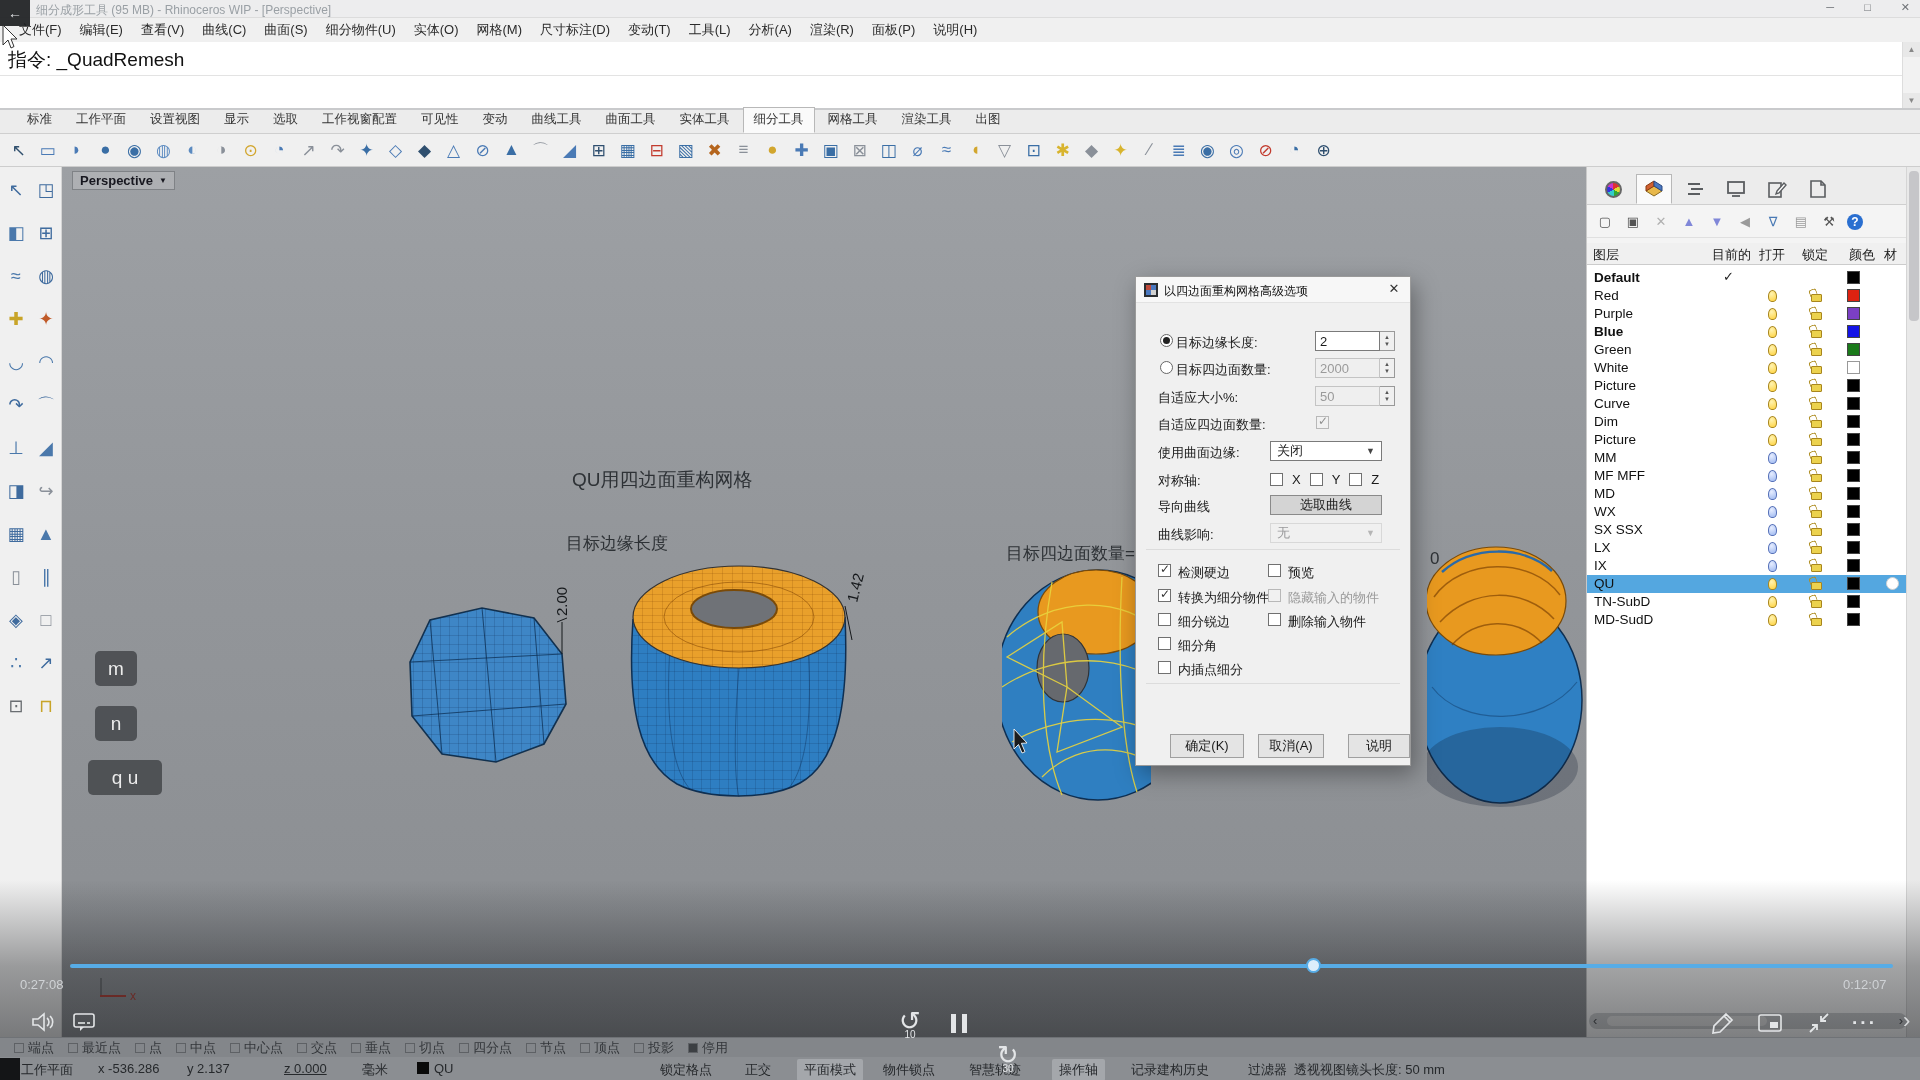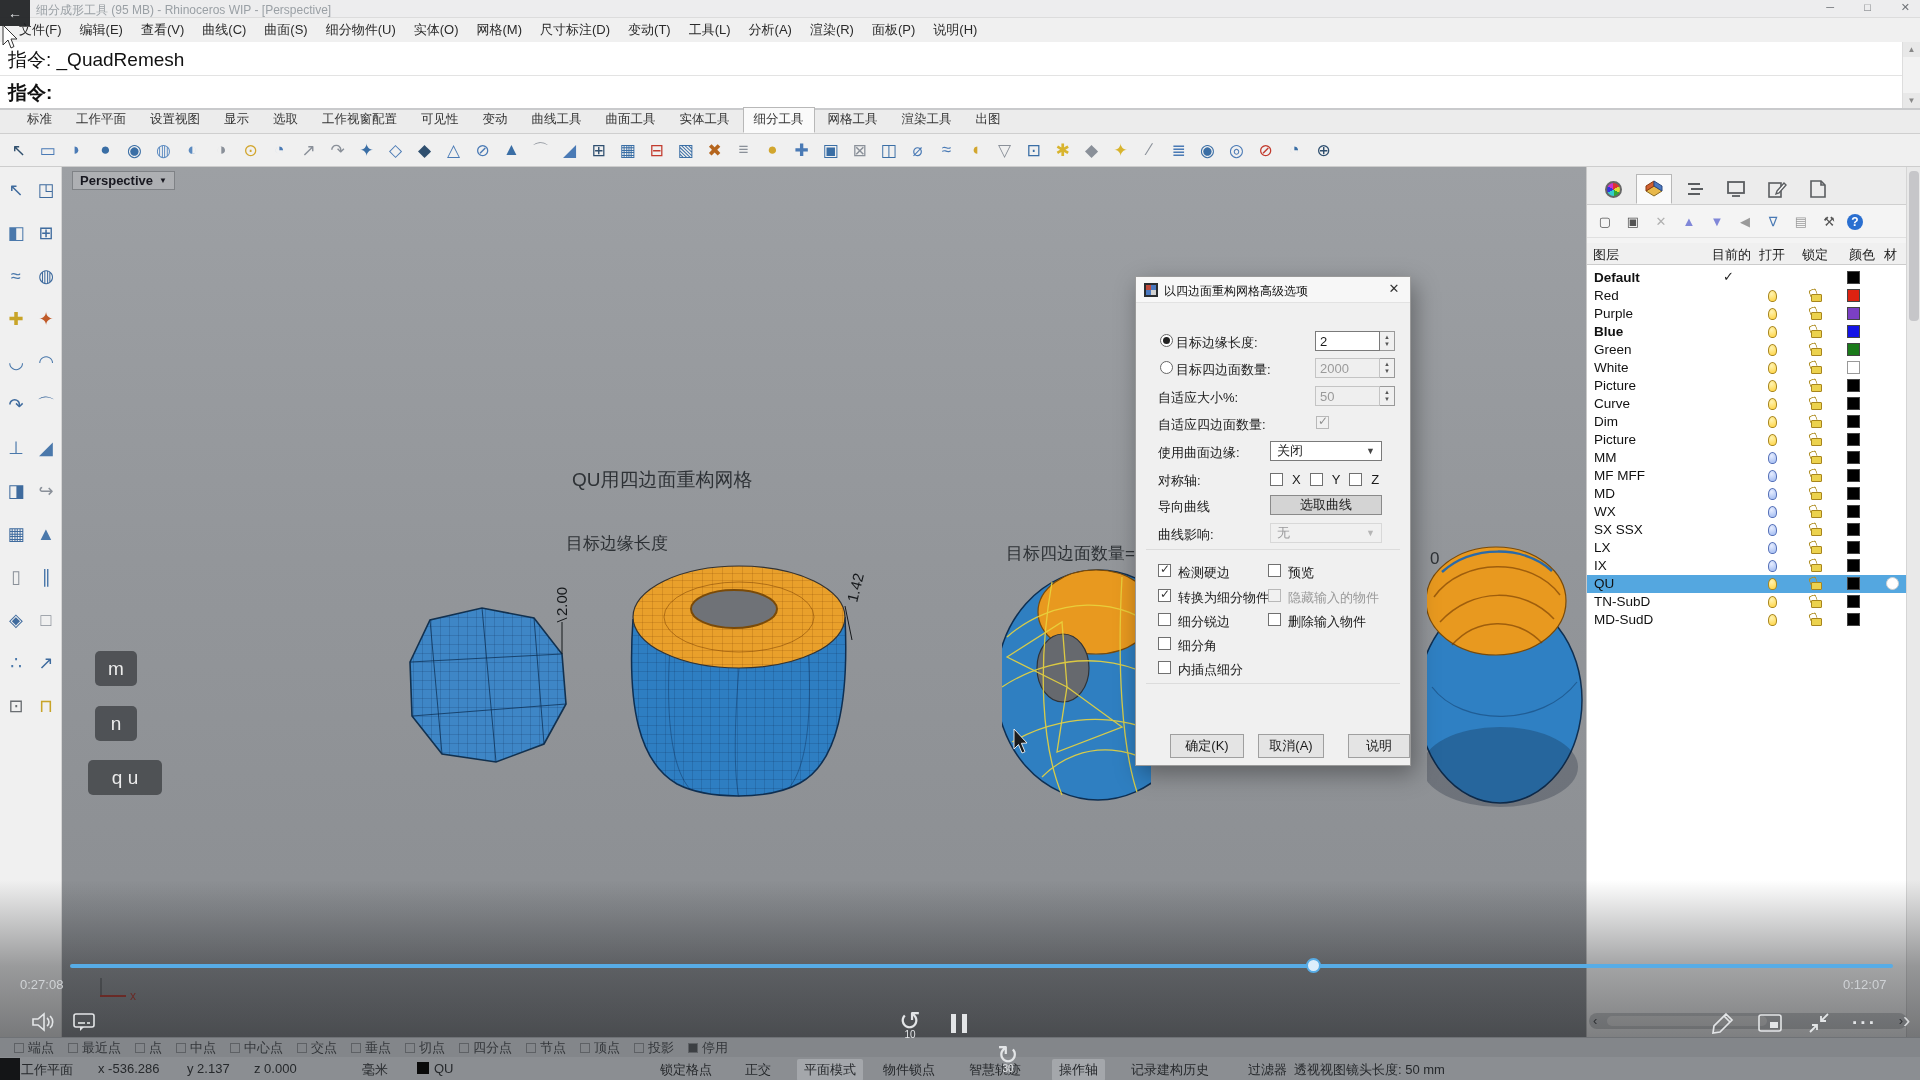--- a/index.html
+++ b/index.html
@@ -175,21 +175,20 @@
       <span class="menu-item">变动(T)</span>
       <span class="menu-item">工具(L)</span>
       <span class="menu-item">分析(A)</span>
       <span class="menu-item">渲染(R)</span>
       <span class="menu-item">面板(P)</span>
       <span class="menu-item">说明(H)</span>
     </div>
 
   <div class="cmdarea">
     <div class="cmd1">指令: _QuadRemesh</div>
-    <div class="cmd2">指令:</div>
     <div class="cmdscroll">
       <span>▲</span>
       <span>▼</span>
     </div>
   </div>
 
   <div class="tabrow" id="tabrow">
       <span class="tab">标准</span>
       <span class="tab">工作平面</span>
       <span class="tab">设置视图</span>
@@ -730,21 +729,21 @@
       <span class="oitem">
         <span class="obox on"></span>
         <span>停用</span>
       </span>
     </div>
 
   <div class="statusbar" id="statusbar">
       <span class="st" style="left: 21px;">工作平面</span>
       <span class="st" style="left: 98px;">x -536.286</span>
       <span class="st" style="left: 187px;">y 2.137</span>
-      <span class="st" style="left: 254px;">z 0.000</span>
+      <span class="st" style="left: 284px; text-decoration: underline;">z 0.000</span>
       <span class="st" style="left: 362px;">毫米</span>
       <span class="st" style="left: 417px;"><i class="stsw"></i>QU</span>
       <span class="st" style="left: 660px;">锁定格点</span>
       <span class="st" style="left: 745px;">正交</span>
       <span class="st active" style="left: 797px;">平面模式</span>
       <span class="st" style="left: 883px;">物件锁点</span>
       <span class="st" style="left: 969px;">智慧轨迹</span>
       <span class="st active" style="left: 1052px;">操作轴</span>
       <span class="st" style="left: 1131px;">记录建构历史</span>
       <span class="st" style="left: 1248px;">过滤器</span>

